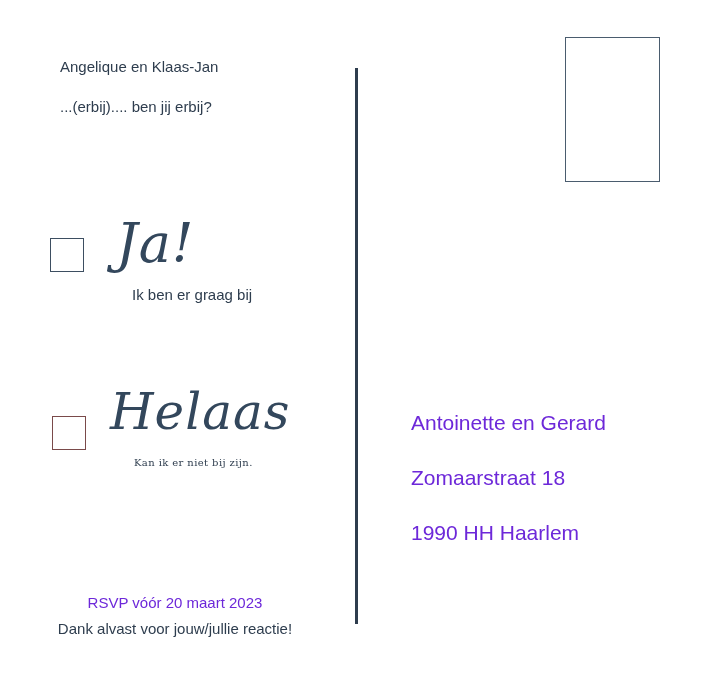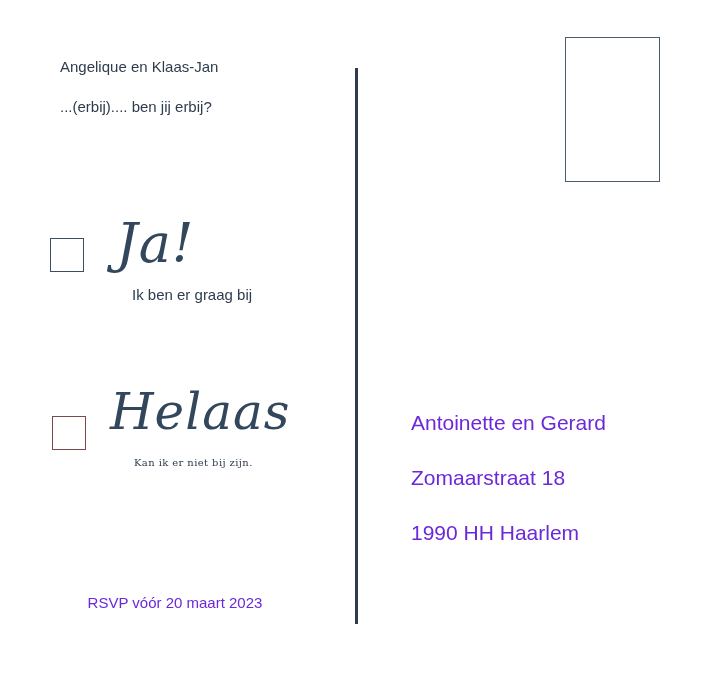--- a/index.html
+++ b/index.html
@@ -183,20 +183,21 @@
     <div class="sub-yes">Ik ben er graag bij</div>
   </div>
 
   <div class="choice choice-no">
     <div class="checkbox checkbox-no"></div>
     <div class="script script-no">Helaas</div>
     <div class="sub-no">Kan ik er niet bij zijn.</div>
   </div>
 
   <div class="rsvp-deadline">RSVP vóór 20 maart 2023</div>
+  <div class="rsvp-thanks">Dank alvast voor jouw/jullie reactie!</div>
 
   <div class="divider"></div>
 
   <div class="stamp"></div>
 
   <div class="address">
     <div class="address-line">Antoinette en Gerard</div>
     <div class="address-line">Zomaarstraat 18</div>
     <div class="address-line">1990 HH Haarlem</div>
   </div>

